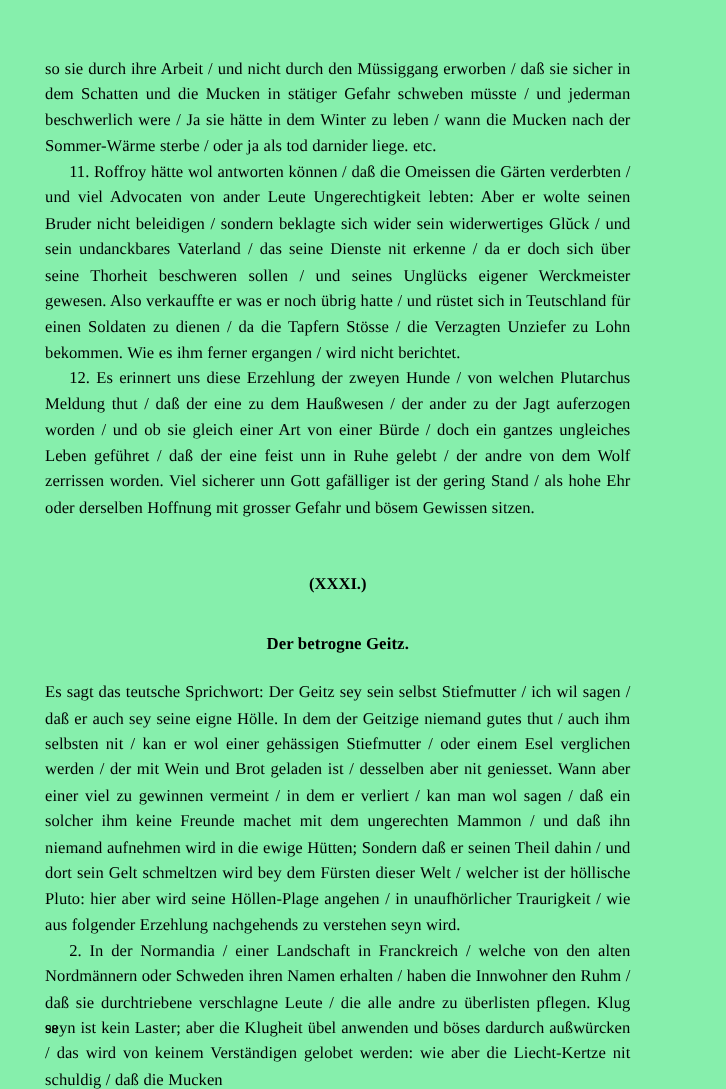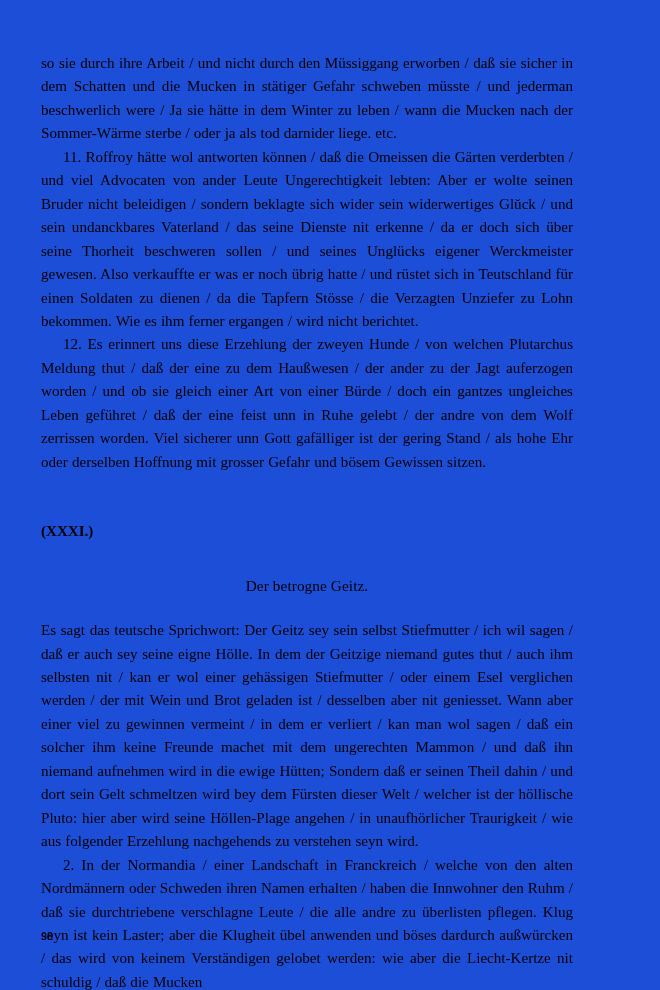--- a/index.html
+++ b/index.html
@@ -10,21 +10,21 @@
   }
   body {
     font-family: "Liberation Serif", "DejaVu Serif", serif;
     color: #000000;
   }
   .page {
     position: relative;
     width: 660px;
     height: 990px;
     margin: 0 auto;
-    background: #1d4ed8;
+    background: #86efac;
     overflow: hidden;
     box-sizing: border-box;
   }
   .textblock {
     position: absolute;
     left: 41px;
     top: 52px;
     width: 532px;
   }
   p.body {
@@ -42,26 +42,27 @@
     font-family: Liberation Serif, serif;
   }
   .heading-block {
     margin-top: 0;
   }
   h2.chapter-number {
     margin: 0;
     font-size: 15.1px;
     line-height: 23.45px;
     font-weight: bold;
+    text-align: center;
   }
   h1.chapter-title {
     margin: 0;
     font-size: 15.3px;
     line-height: 23.45px;
-    font-weight: normal;
+    font-weight: bold;
     text-align: center;
     letter-spacing: 0.005em;
   }
   .spacer-lg { height: 46px; }
   .spacer-md { height: 30px; }
   .spacer-sm { height: 22px; }
   .folio {
     position: absolute;
     left: 41px;
     top: 930px;

